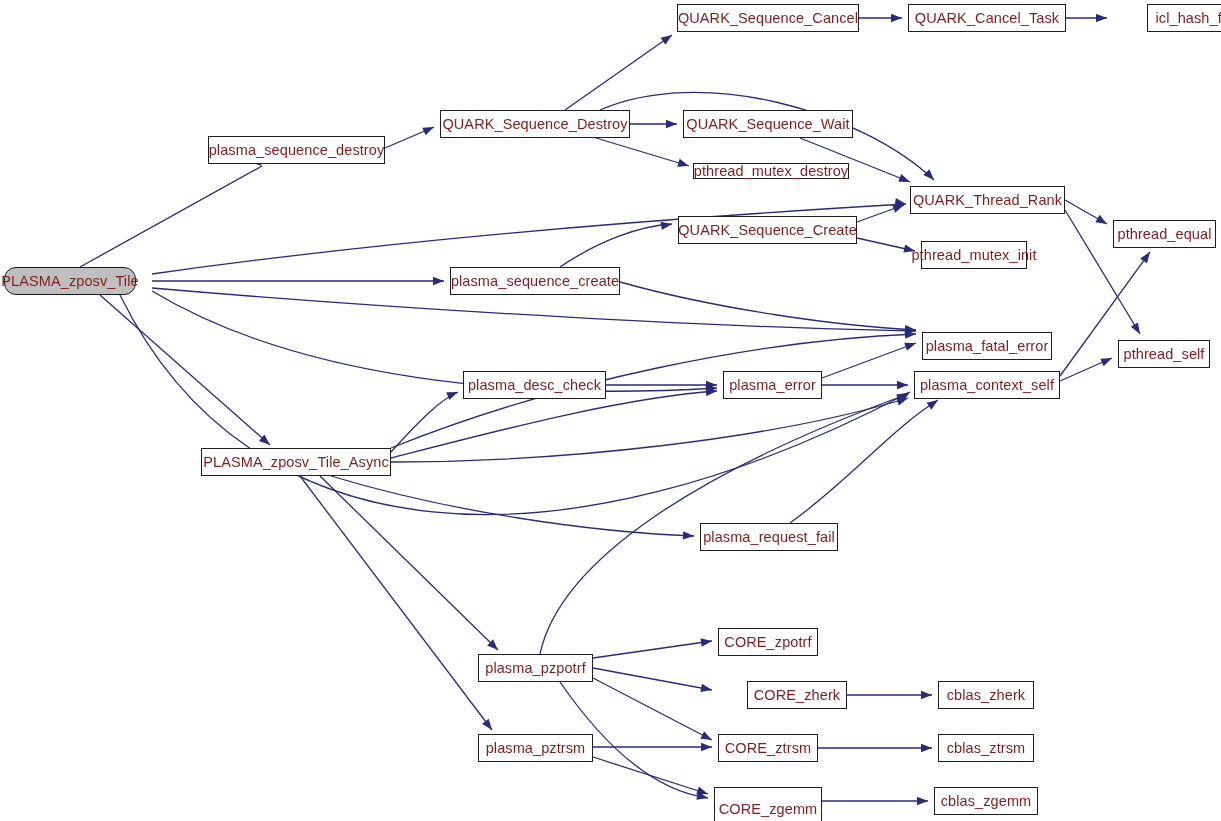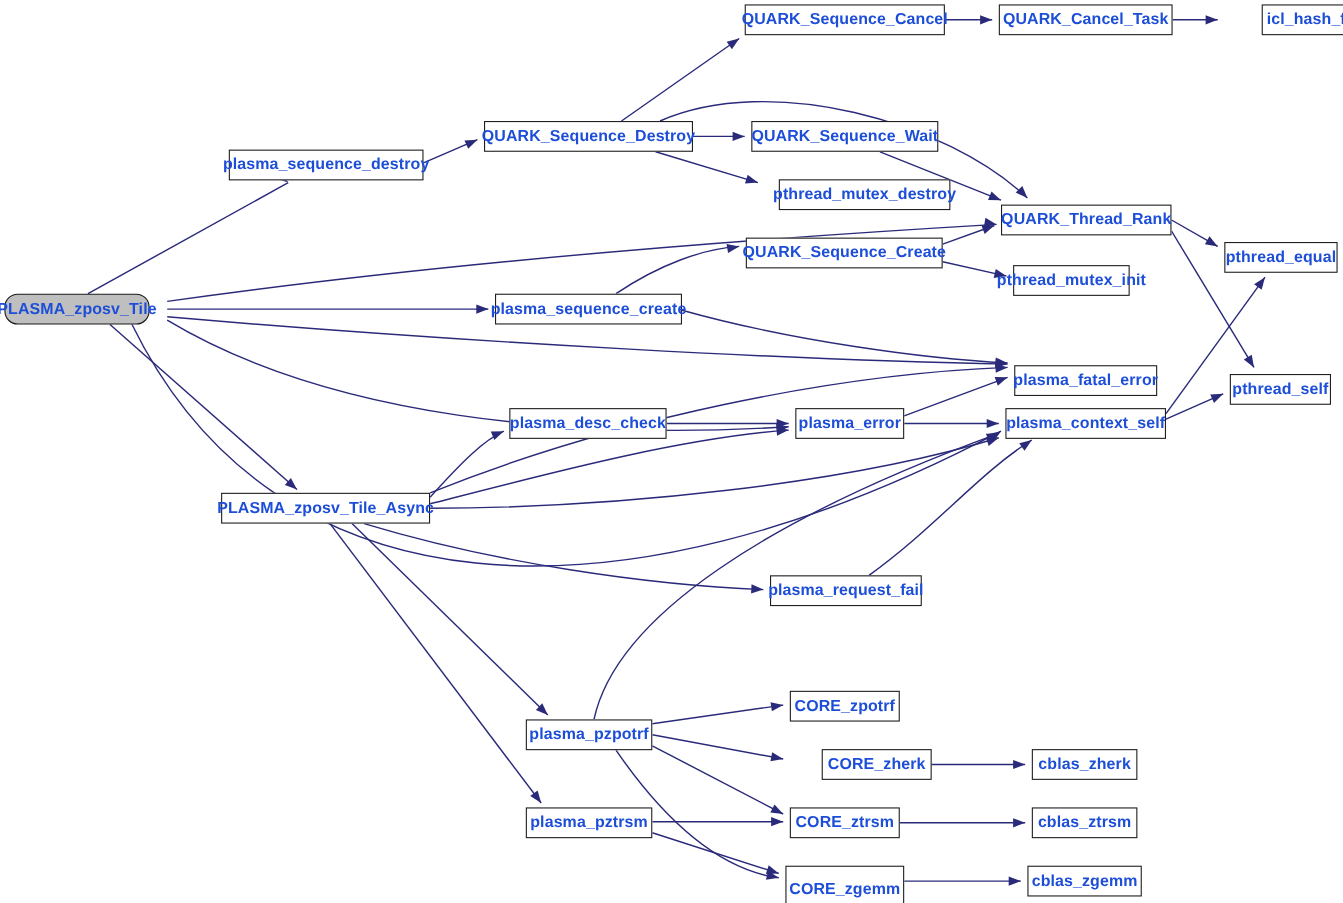--- a/index.html
+++ b/index.html
@@ -23,29 +23,28 @@
     top: 0;
     width: 1221px;
     height: 821px;
     pointer-events: none;
   }
   .node {
     position: absolute;
     box-sizing: border-box;
     border: 1px solid #1f1f1f;
     background: #ffffff;
-    color: #1d4ed8;
+    color: #7f1d1d;
     font-size: 14.5px;
     line-height: 1;
     display: flex;
     align-items: center;
     justify-content: center;
     white-space: nowrap;
     letter-spacing: 0.1px;
-    font-weight: bold;
   }
   .node.highlight {
     background: #bfbfbf;
     border: 1px solid #1a1a1a;
   }
   .node .label {
     display: block;
     padding: 0 2px;
   }
 </style>
@@ -158,21 +157,21 @@
       </div>
       <div class="node" style="left: 908px; top: 4px; width: 158px; height: 28px;">
         <span class="label">QUARK_Cancel_Task</span>
       </div>
       <div class="node" style="left: 1147px; top: 4px; width: 103px; height: 28px;">
         <span class="label">icl_hash_find</span>
       </div>
       <div class="node" style="left: 683px; top: 110px; width: 170px; height: 28px;">
         <span class="label">QUARK_Sequence_Wait</span>
       </div>
-      <div class="node" style="left: 708px; top: 163px; width: 156px; height: 28px;">
+      <div class="node" style="left: 693px; top: 163px; width: 156px; height: 16px;">
         <span class="label">pthread_mutex_destroy</span>
       </div>
       <div class="node" style="left: 910px; top: 186px; width: 155px; height: 28px;">
         <span class="label">QUARK_Thread_Rank</span>
       </div>
       <div class="node" style="left: 678px; top: 216px; width: 179px; height: 28px;">
         <span class="label">QUARK_Sequence_Create</span>
       </div>
       <div class="node" style="left: 921px; top: 241px; width: 106px; height: 28px;">
         <span class="label">pthread_mutex_init</span>

